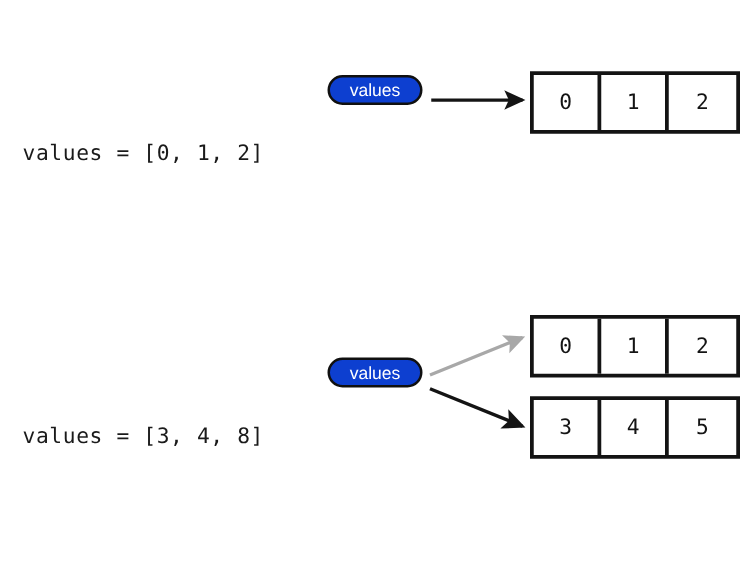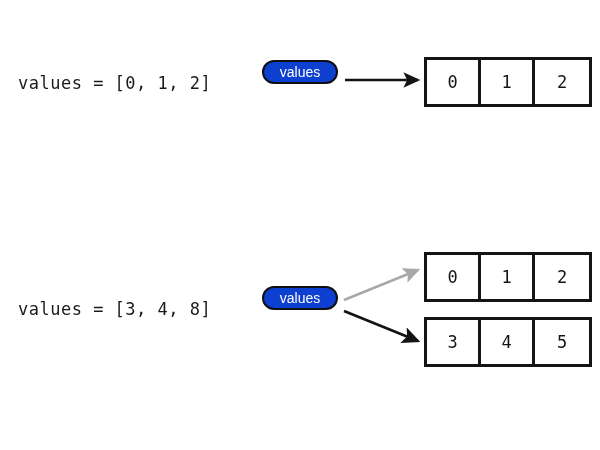--- a/index.html
+++ b/index.html
@@ -23,20 +23,21 @@
   }
 
   
   .code-label {
     position: absolute;
     font-family: "DejaVu Sans Mono", "Liberation Mono", monospace;
     font-size: 17px;
     color: #1a1a1a;
     white-space: pre;
     letter-spacing: 0.5px;
+    margin-top: 40px;
   }
   #code-top    { left: 18px; top: 73px; }
   #code-bottom { left: 18px; top: 299px; }
 
   
   .var-node {
     position: absolute;
     width: 76px;
     height: 24px;
     border-radius: 12px;

